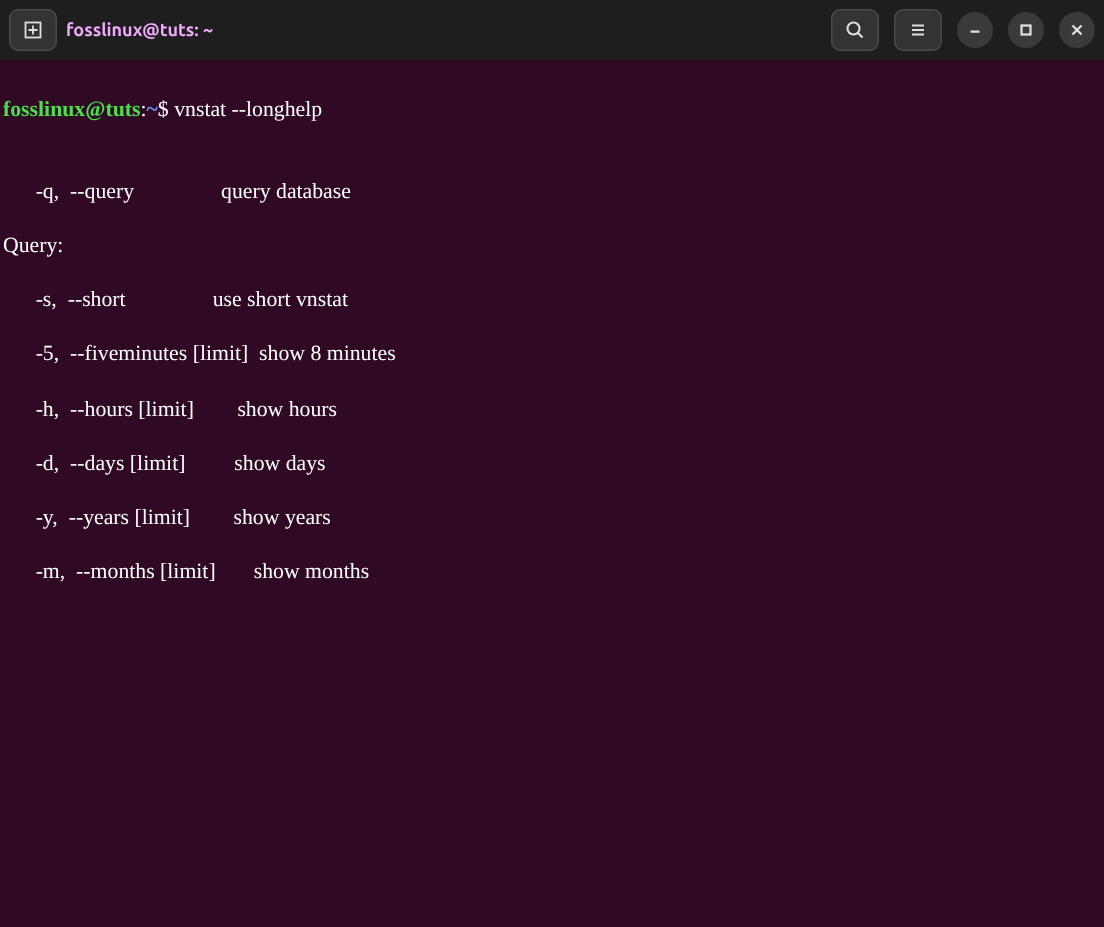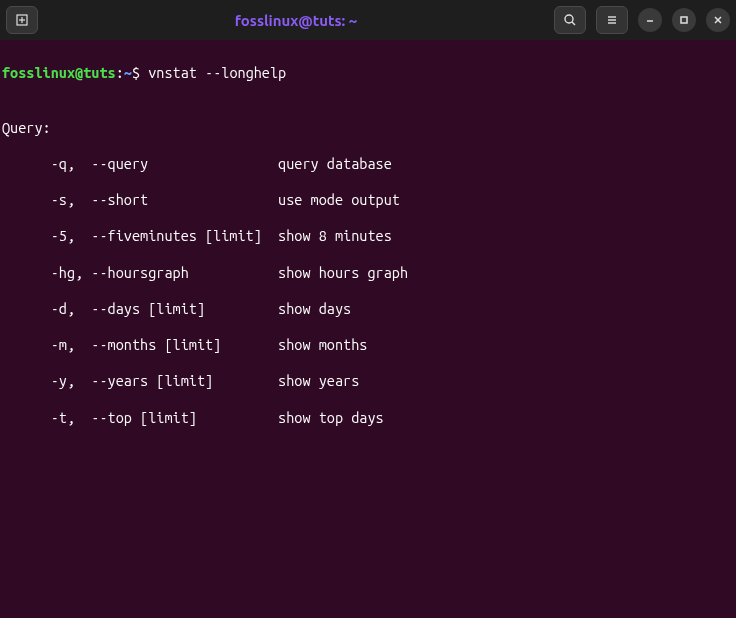--- a/index.html
+++ b/index.html
@@ -31,25 +31,25 @@
       border-radius: 6px;
       background: #333333;
       display: flex;
       align-items: center;
       justify-content: center;
       cursor: pointer;
     }
     .tb-btn svg { fill: #e0e0e0; stroke: #e0e0e0; }
     .titlebar-title {
       flex: 1;
-      text-align: center;
+      text-align: left;
       font-family: 'Ubuntu', sans-serif;
-      font-size: 15px;
+      font-size: 12px;
       font-weight: bold;
-      color: #8b5cf6;
+      color: #f0abfc;
     }
     .titlebar-right {
       display: flex;
       gap: 10px;
       align-items: center;
     }
     .win-btn {
       width: 24px;
       height: 24px;
       border-radius: 50%;
@@ -63,21 +63,21 @@
     .terminal {
       padding: 6px 2px;
       line-height: 1.25;
       white-space: pre;
     }
     .prompt-user { color: #4be04b; font-weight: bold; }
     .prompt-colon { color: #ffffff; }
     .prompt-path { color: #6699ff; font-weight: bold; }
     .prompt-dollar { color: #ffffff; }
     .cmd { color: #ffffff; }
-    .row { display: block; }
+    .row { display: block; font-family: Liberation Serif, serif; }
   </style>
 </head>
 <body>
 
 <div class="titlebar">
   <div class="titlebar-left">
     <div class="tb-btn">
       <svg width="14" height="14" viewBox="0 0 14 14">
           <rect x="2" y="2" width="10" height="10" fill="none" stroke="#e0e0e0" stroke-width="1.2"></rect>
           <line x1="7" y1="4" x2="7" y2="10" stroke="#e0e0e0" stroke-width="1.2"></line>
@@ -115,29 +115,28 @@
           <line x1="2" y1="2" x2="8" y2="8"></line>
           <line x1="8" y1="2" x2="2" y2="8"></line>
         </svg>
     </div>
   </div>
 </div>
 
 <div class="terminal">
 <span class="row"><span class="prompt-user">fosslinux@tuts</span><span class="prompt-colon">:</span><span class="prompt-path">~</span><span class="prompt-dollar">$ </span><span class="cmd">vnstat --longhelp</span></span>
 <span class="row"></span>
+<span class="row">      -q,  --query                query database</span>
 <span class="row">Query:</span>
-<span class="row">      -q,  --query                query database</span>
-<span class="row">      -s,  --short                use mode output</span>
+<span class="row">      -s,  --short                use short vnstat</span>
 <span class="row">      -5,  --fiveminutes [limit]  show 8 minutes</span>
-<span class="row">      -hg, --hoursgraph           show hours graph</span>
+<span class="row">      -h,  --hours [limit]        show hours</span>
 <span class="row">      -d,  --days [limit]         show days</span>
+<span class="row">      -y,  --years [limit]        show years</span>
 <span class="row">      -m,  --months [limit]       show months</span>
-<span class="row">      -y,  --years [limit]        show years</span>
-<span class="row">      -t,  --top [limit]          show top days</span>
 
 
 
 
 <span class="row"></span>
 
 
 
 
 

